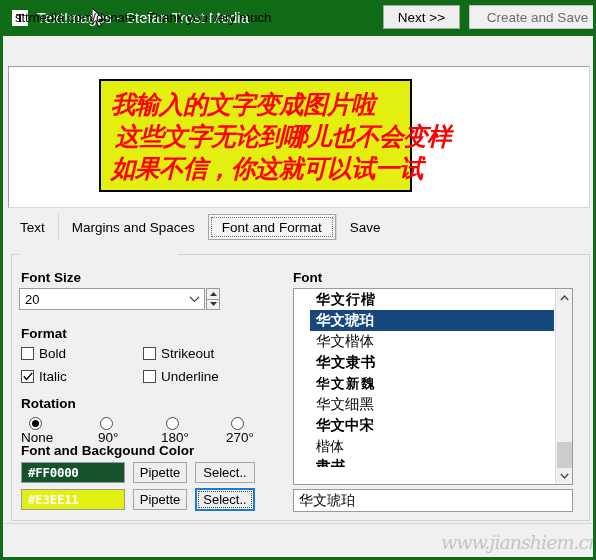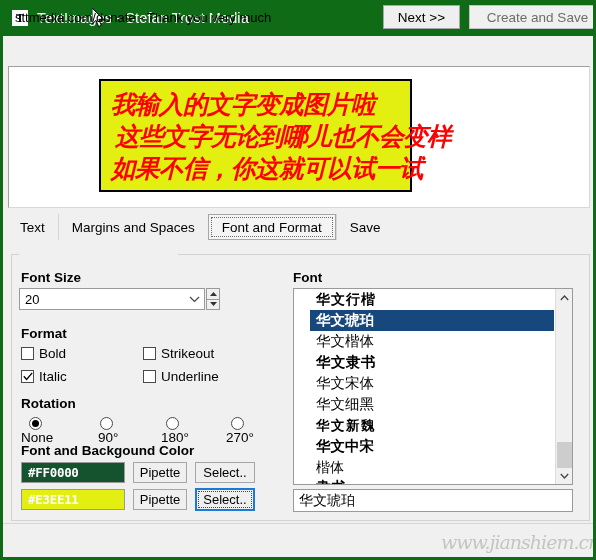--- a/index.html
+++ b/index.html
@@ -489,23 +489,22 @@
   <div class="btn" style="left:130px; top:489px; width:54px;">Pipette</div>
   <div class="btn focused" style="left:192px; top:488px; width:60px; height:23px;">Select..</div>
 
   <div class="sec-label" style="left:290px; top:270px;">Font</div>
 
   <div class="fontlist">
     <div class="fl-row st-kai">华文行楷</div>
     <div class="fl-row sel">华文琥珀</div>
     <div class="fl-row st-song">华文楷体</div>
     <div class="fl-row st-li">华文隶书</div>
-    <div class="fl-row st-song">华文宋体</div>
+    <div class="fl-row st-wei">华文新魏</div>
     <div class="fl-row st-hei">华文细黑</div>
-    <div class="fl-row st-wei">华文新魏</div>
     <div class="fl-row st-zhong">华文中宋</div>
     <div class="fl-row st-light">楷体</div>
     <div class="fl-row st-li partial">隶书</div>
 
     <div class="fl-scroll">
       <div class="fl-arrow up">
         <svg width="9" height="6" viewBox="0 0 9 6">
           <polyline points="0.8,5 4.5,1 8.2,5" fill="none" stroke="#444" stroke-width="1.3"></polyline>
         </svg>
       </div>

